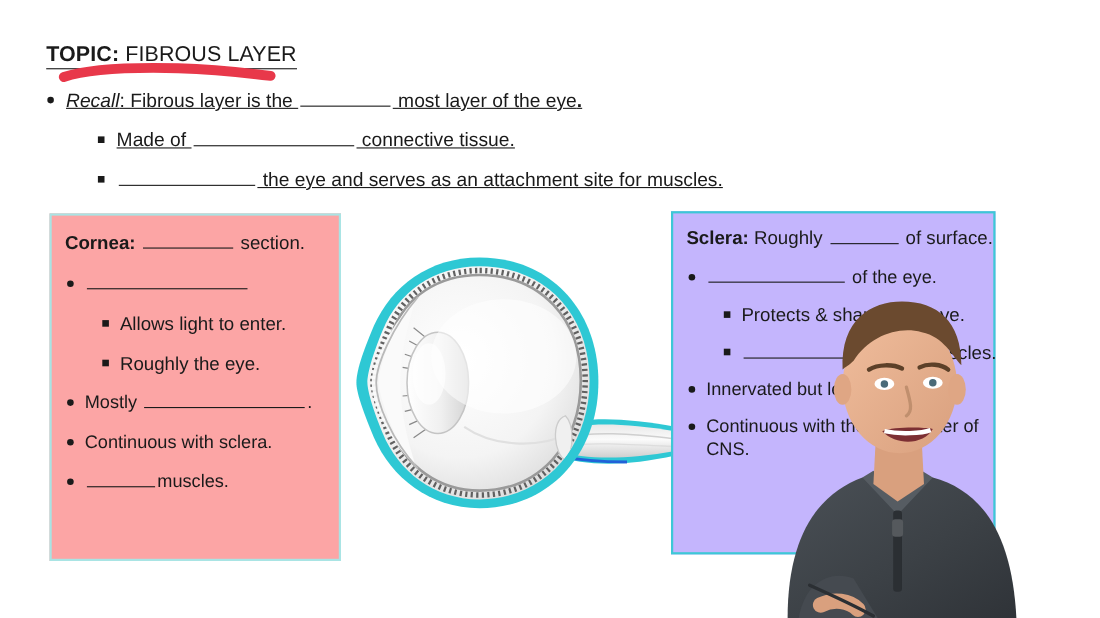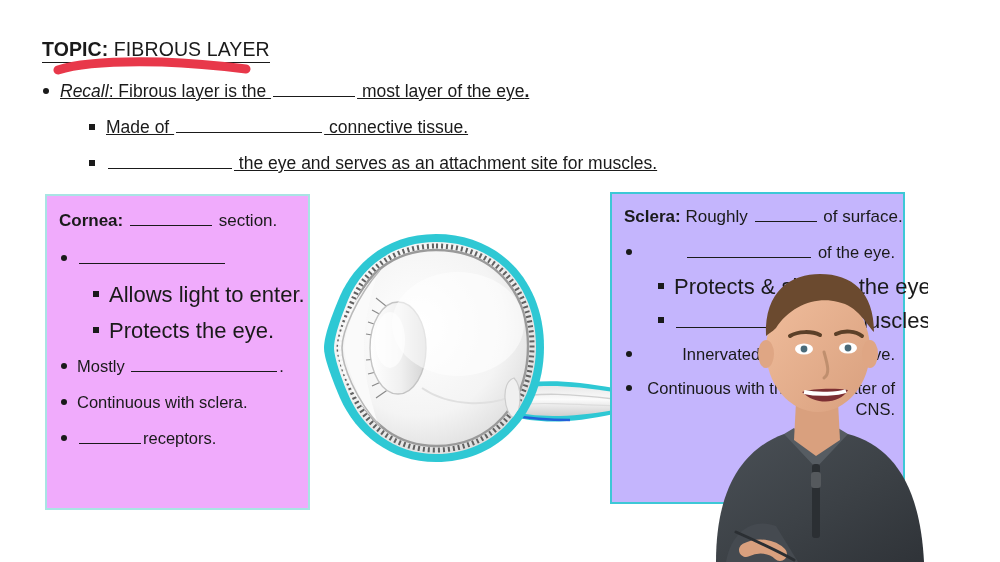--- a/index.html
+++ b/index.html
@@ -105,21 +105,21 @@
   .b-xl  { width: 124px; }
   .b-xxl { width: 146px; }
 
   
   #cornea-box {
     position: absolute;
     left: 45px;
     top: 194px;
     width: 265px;
     height: 316px;
-    background: #f0abfc;
+    background: #fca5a5;
     border: 2.5px solid #a9e4e4;
     box-sizing: border-box;
     padding: 14px 10px 10px 12px;
   }
   #cornea-head {
     font-size: 17px;
     line-height: 22px;
     margin-bottom: 16px;
     white-space: nowrap;
   }
@@ -137,21 +137,21 @@
     top: 7px;
     width: 6px;
     height: 6px;
     border-radius: 50%;
     background: #1a1a1a;
   }
   .box-lvl2 {
     position: relative;
     padding-left: 18px;
     margin-left: 32px;
-    font-size: 22px;
+    font-size: 17px;
     line-height: 21px;
     margin-bottom: 15px;
     white-space: nowrap;
   }
   .box-lvl2 > .sq {
     position: absolute;
     left: 2px;
     top: 7px;
     width: 6px;
     height: 6px;
@@ -172,21 +172,20 @@
   }
   #sclera-head {
     font-size: 17px;
     line-height: 22px;
     margin-bottom: 14px;
     white-space: nowrap;
   }
   #sclera-box .box-lvl1,
   #sclera-box .box-lvl2 {
     margin-bottom: 13px;
-    text-align: right;
   }
   .wrapline { white-space: normal; }
 
   
   #eye-diagram {
     position: absolute;
     left: 318px;
     top: 228px;
     width: 300px;
     height: 242px;
@@ -295,24 +294,24 @@
     </g>
   </svg>
 
   <div id="cornea-box">
     <div id="cornea-head">
       <span class="bold">Cornea:</span><span> </span><span class="blank b-md"></span><span> section.</span>
     </div>
     <div id="cornea-items">
         <div class="box-lvl1"><span class="dot"></span><span class="blank b-xxl"></span></div>
         <div class="box-lvl2"><span class="sq"></span><span>Allows light to enter.</span></div>
-        <div class="box-lvl2"><span class="sq"></span><span>Protects the eye.</span></div>
+        <div class="box-lvl2"><span class="sq"></span><span>Roughly the eye.</span></div>
         <div class="box-lvl1"><span class="dot"></span><span>Mostly </span><span class="blank b-xxl"></span><span>.</span></div>
         <div class="box-lvl1"><span class="dot"></span><span>Continuous with sclera.</span></div>
-        <div class="box-lvl1"><span class="dot"></span><span class="blank b-sm"></span><span>receptors.</span></div>
+        <div class="box-lvl1"><span class="dot"></span><span class="blank b-sm"></span><span>muscles.</span></div>
       </div>
   </div>
 
   <div id="sclera-box">
     <div id="sclera-head">
       <span class="bold">Sclera:</span><span> Roughly </span><span class="blank b-sm"></span><span> of surface.</span>
     </div>
     <div id="sclera-items">
         <div class="box-lvl1"><span class="dot"></span><span class="blank b-xl"></span><span> of the eye.</span></div>
         <div class="box-lvl2"><span class="sq"></span><span>Protects &amp; shapes the eye.</span></div>

